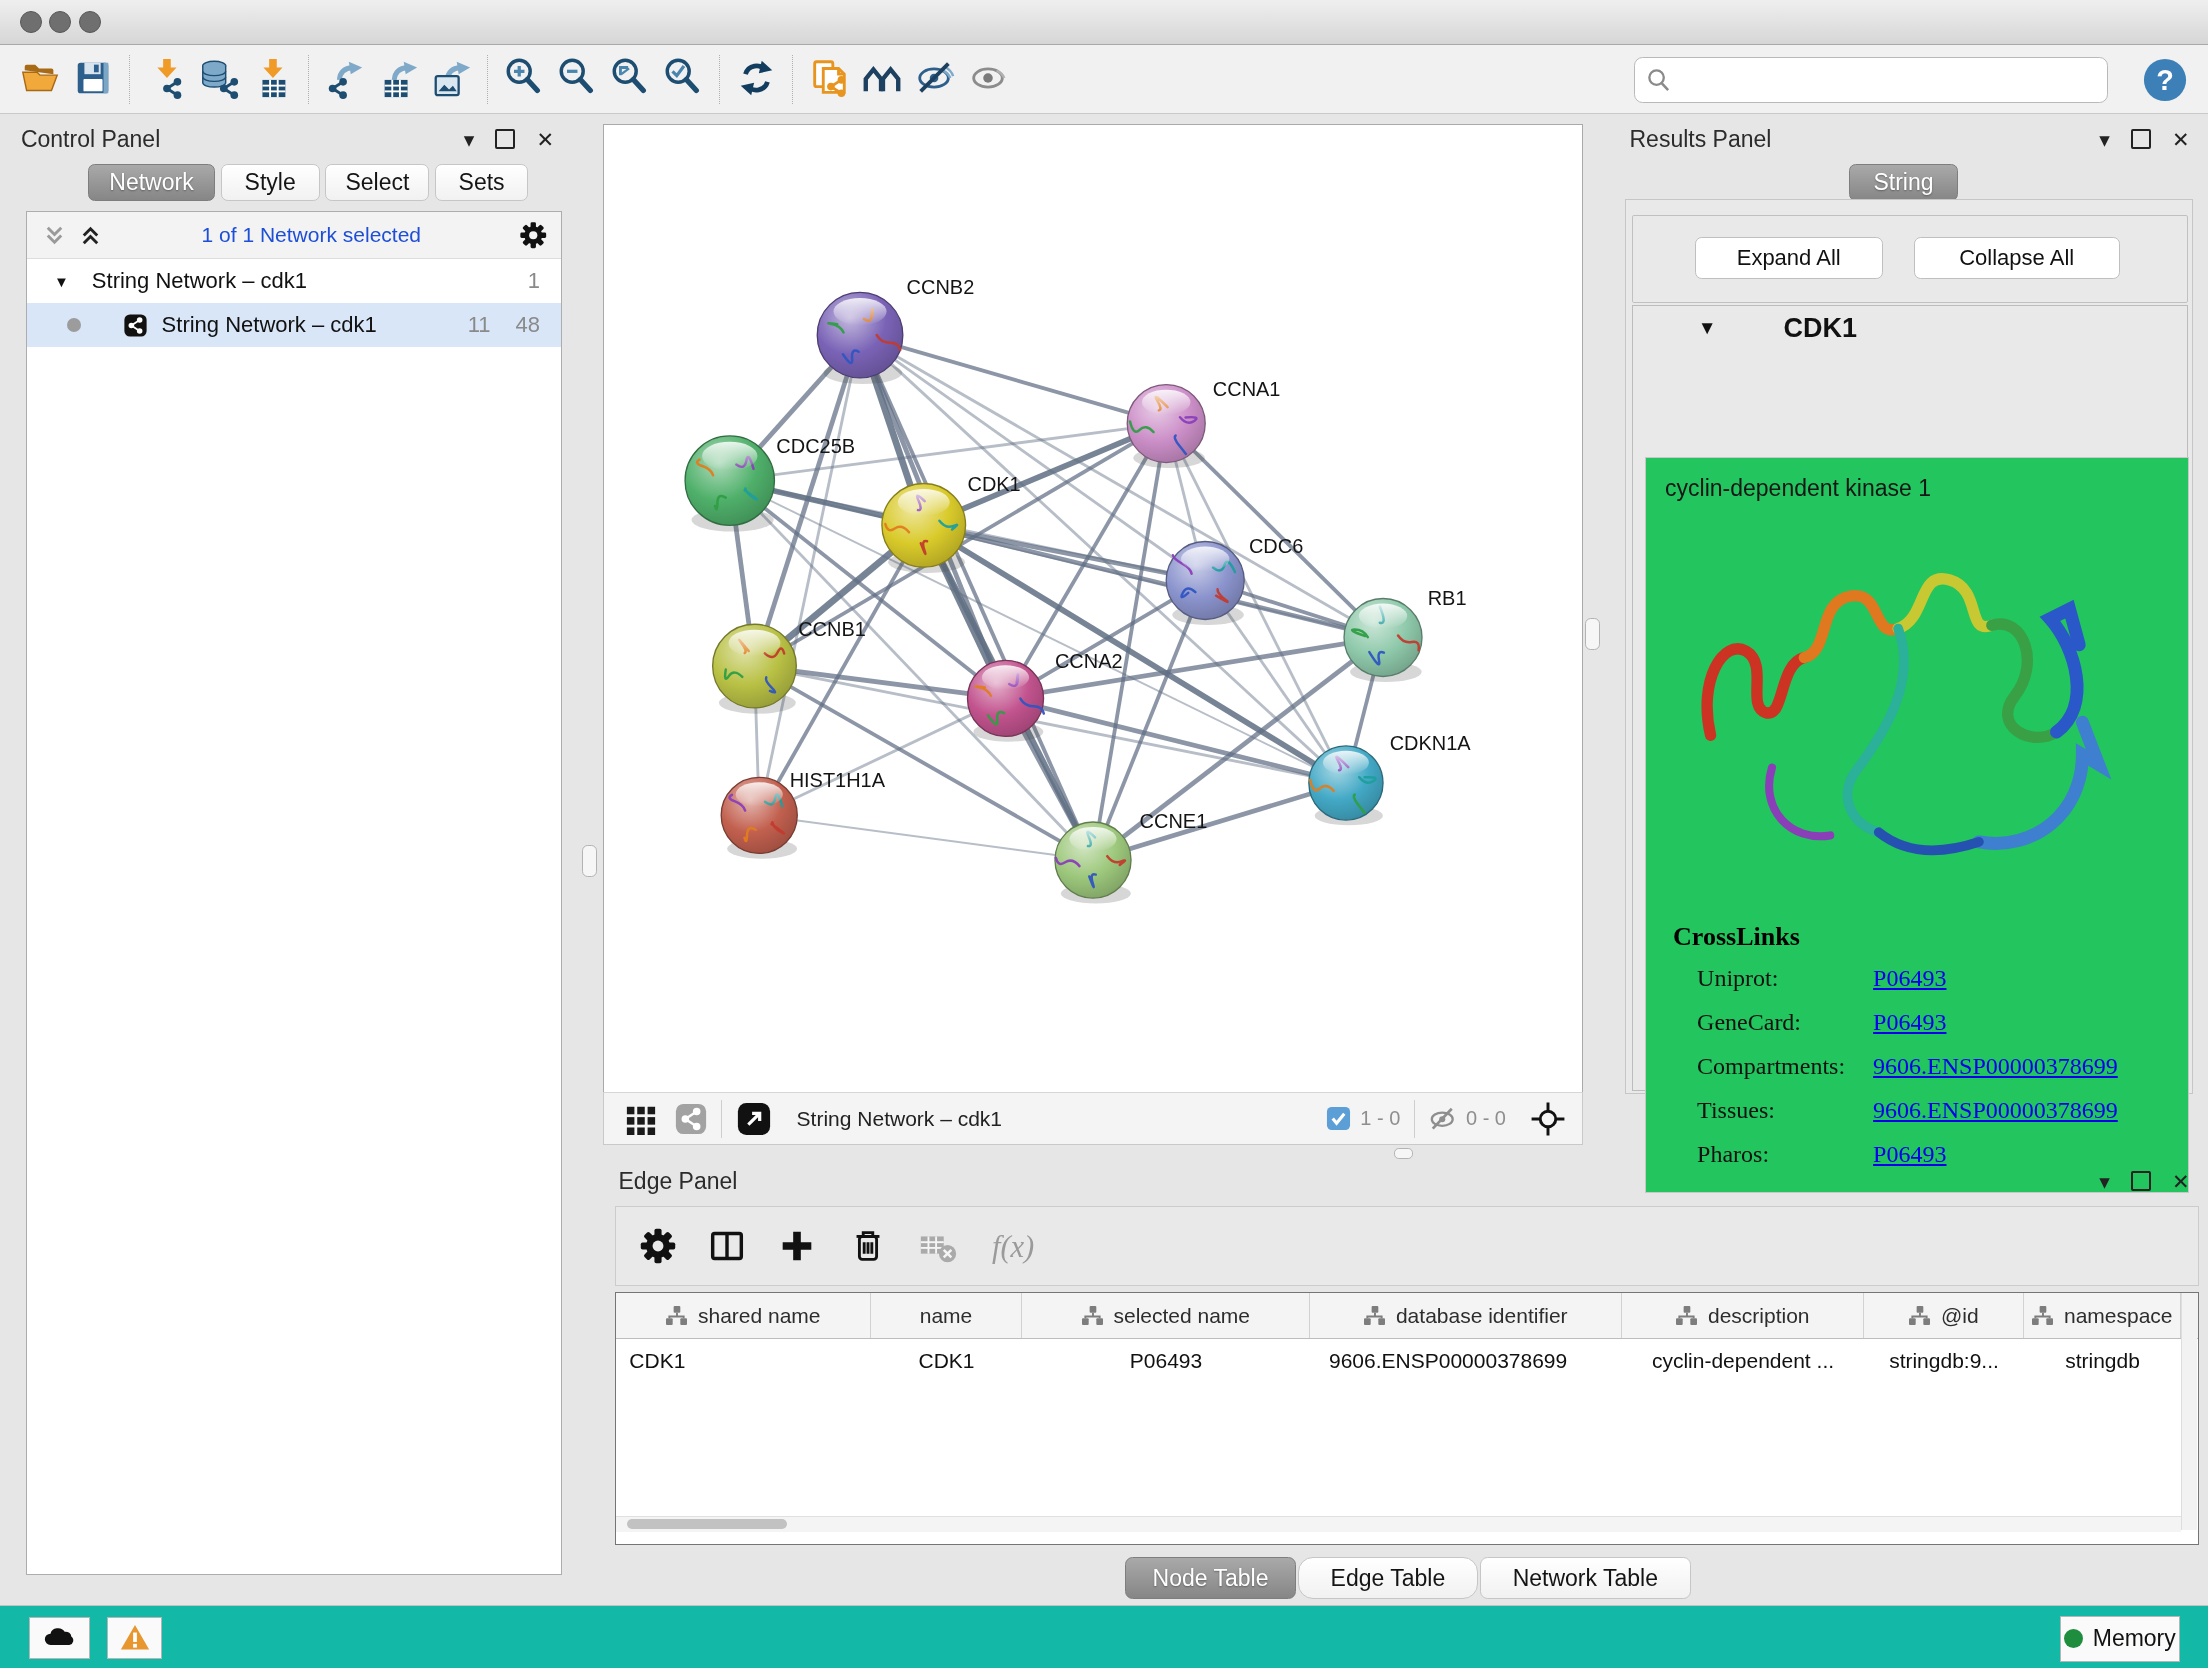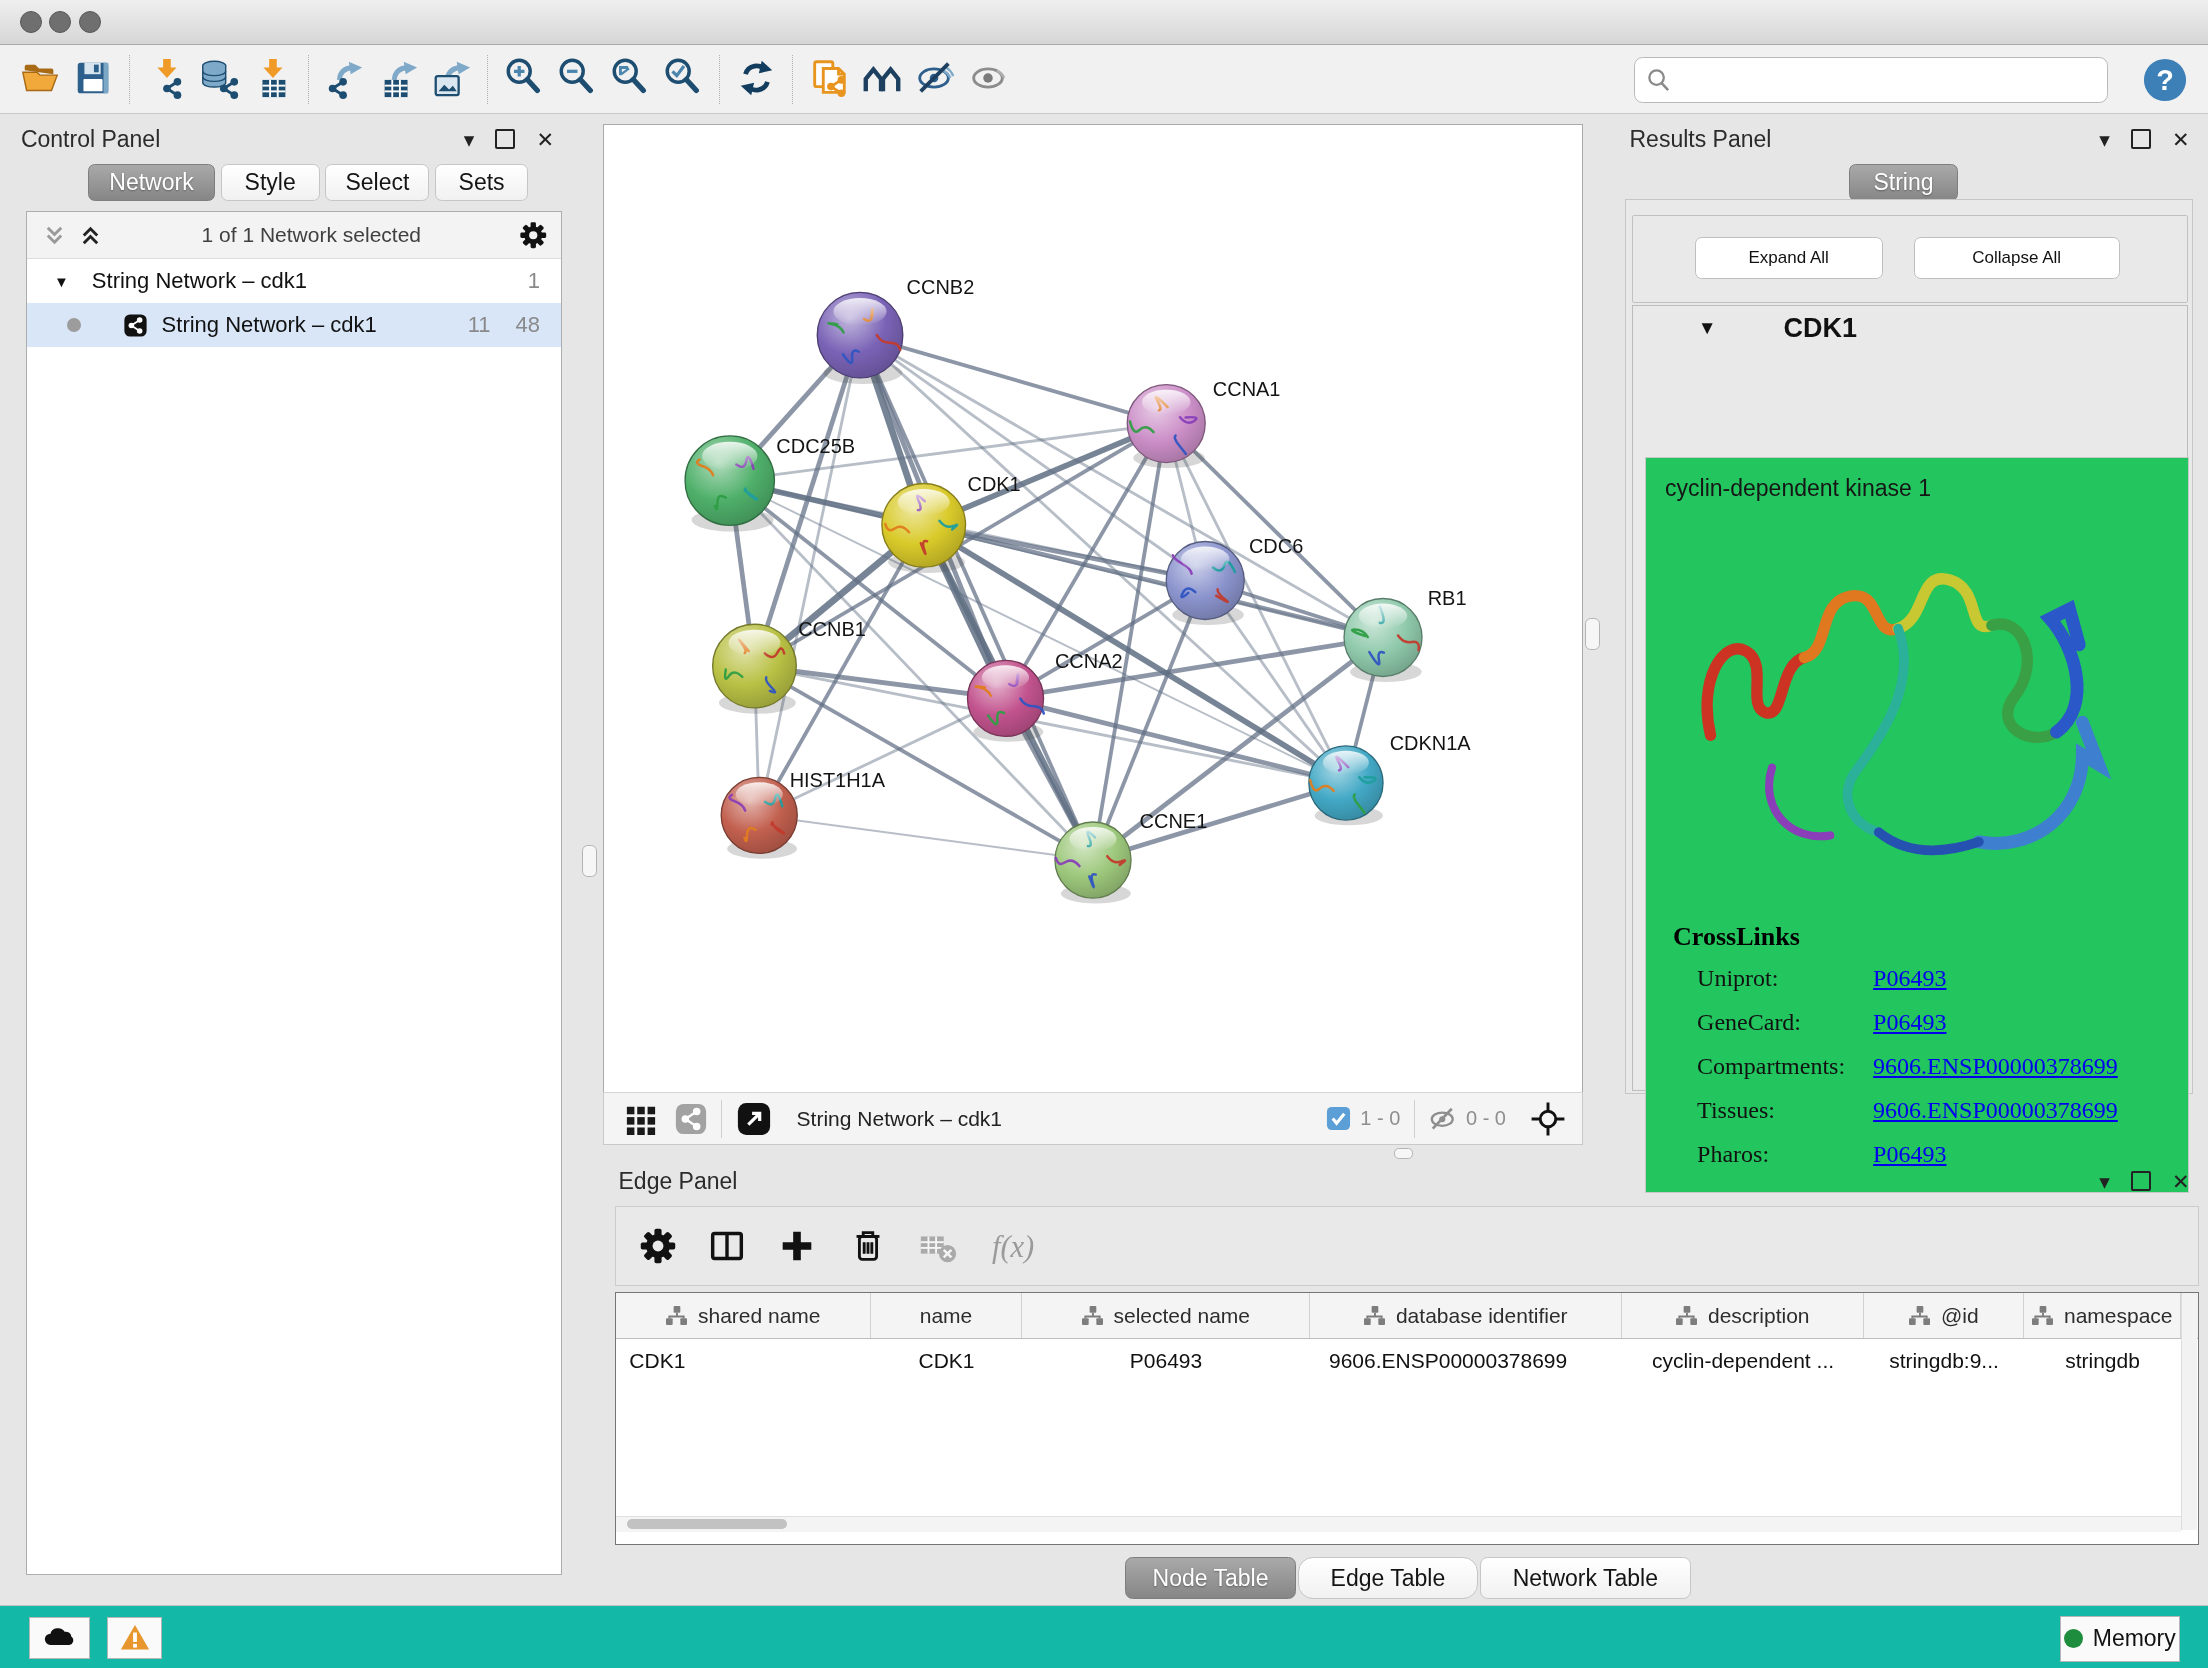--- a/index.html
+++ b/index.html
@@ -42,21 +42,21 @@
   
   #net-panel{left:603px;top:124px;width:978px;height:968px;background:#fff;border:1px solid #a9a9a9;}
   #net-footer{left:603px;top:1092px;width:978px;height:51px;background:#f4f4f4;
     border:1px solid #c9c9c9;border-top:1px solid #d6d6d6;display:flex;align-items:center;}
   .nf-sep{width:0;height:38px;border-left:1px solid #cfcfcf;margin:0 13.3px;}
   .nf-count{font-size:20px;color:#8e8e8e;}
   .handle{background:#f6f6f6;border:1px solid #b3b3b3;border-radius:5.7px;}
   
   #rp-box{left:1625px;top:199px;width:566px;height:893px;background:#e9e9e9;border:1px solid #c6c6c6;}
   .rp-btn{height:40px;background:#fff;border:1px solid #bfbfbf;border-radius:6.7px;
-    display:flex;align-items:center;justify-content:center;font-size:17px;color:#111;}
+    display:flex;align-items:center;justify-content:center;font-size:22px;color:#111;}
   #cdk-inner{left:12.4px;top:151px;width:542px;height:734px;background:#22c55e;border:1px solid #c8c8c8;}
   .xlink-row{display:flex;font-family:"Liberation Serif","DejaVu Serif",serif;font-size:24px;height:44px;align-items:center;}
   .xlink-label{width:176px;color:#111;}
   .xlink-val{color:#0000ee;text-decoration:underline;}
   
   #tp-toolbar{left:615px;top:1206px;width:1584px;height:80px;background:#e9e9e9;border:1px solid #cccccc;
      display:flex;align-items:center;gap:28.5px;padding-left:23px;box-sizing:border-box;}
   #tp-table{left:615px;top:1292px;width:1584px;height:253px;background:#fff;border:1.9px solid #757575;box-sizing:border-box;}
   .th-cell{display:flex;align-items:center;justify-content:center;gap:9.5px;font-size:21px;color:#2d2d2d;
      border-right:1px solid #d2d2d2;height:100%;box-sizing:border-box;}
@@ -307,21 +307,21 @@
         </svg>
     </span>
     <span style="margin-left:11.4px;display:flex">
       <svg width="25" height="25" viewBox="0 0 26 26">
           <g fill="none" stroke="#222" stroke-width="3">
             <polyline points="6,21 13,14 20,21"></polyline>
             <polyline points="6,13 13,6 20,13"></polyline>
           </g>
         </svg>
     </span>
-    <span style="flex:1;text-align:center;font-size:21px;color:#404040">1 of 1 Network selected</span>
+    <span style="flex:1;text-align:center;font-size:21px;color:#1d4ed8">1 of 1 Network selected</span>
     <span style="margin-right:13.3px;display:flex" id="tree-gear">
         <svg width="28.5" height="28.5" viewBox="-16 -16 32 32">
           <g>
             <rect x="-3" y="-14.5" width="6" height="9" rx="1.5" transform="rotate(0)" fill="#111"></rect>
             <rect x="-3" y="-14.5" width="6" height="9" rx="1.5" transform="rotate(45)" fill="#111"></rect>
             <rect x="-3" y="-14.5" width="6" height="9" rx="1.5" transform="rotate(90)" fill="#111"></rect>
             <rect x="-3" y="-14.5" width="6" height="9" rx="1.5" transform="rotate(135)" fill="#111"></rect>
             <rect x="-3" y="-14.5" width="6" height="9" rx="1.5" transform="rotate(180)" fill="#111"></rect>
             <rect x="-3" y="-14.5" width="6" height="9" rx="1.5" transform="rotate(225)" fill="#111"></rect>
             <rect x="-3" y="-14.5" width="6" height="9" rx="1.5" transform="rotate(270)" fill="#111"></rect>

